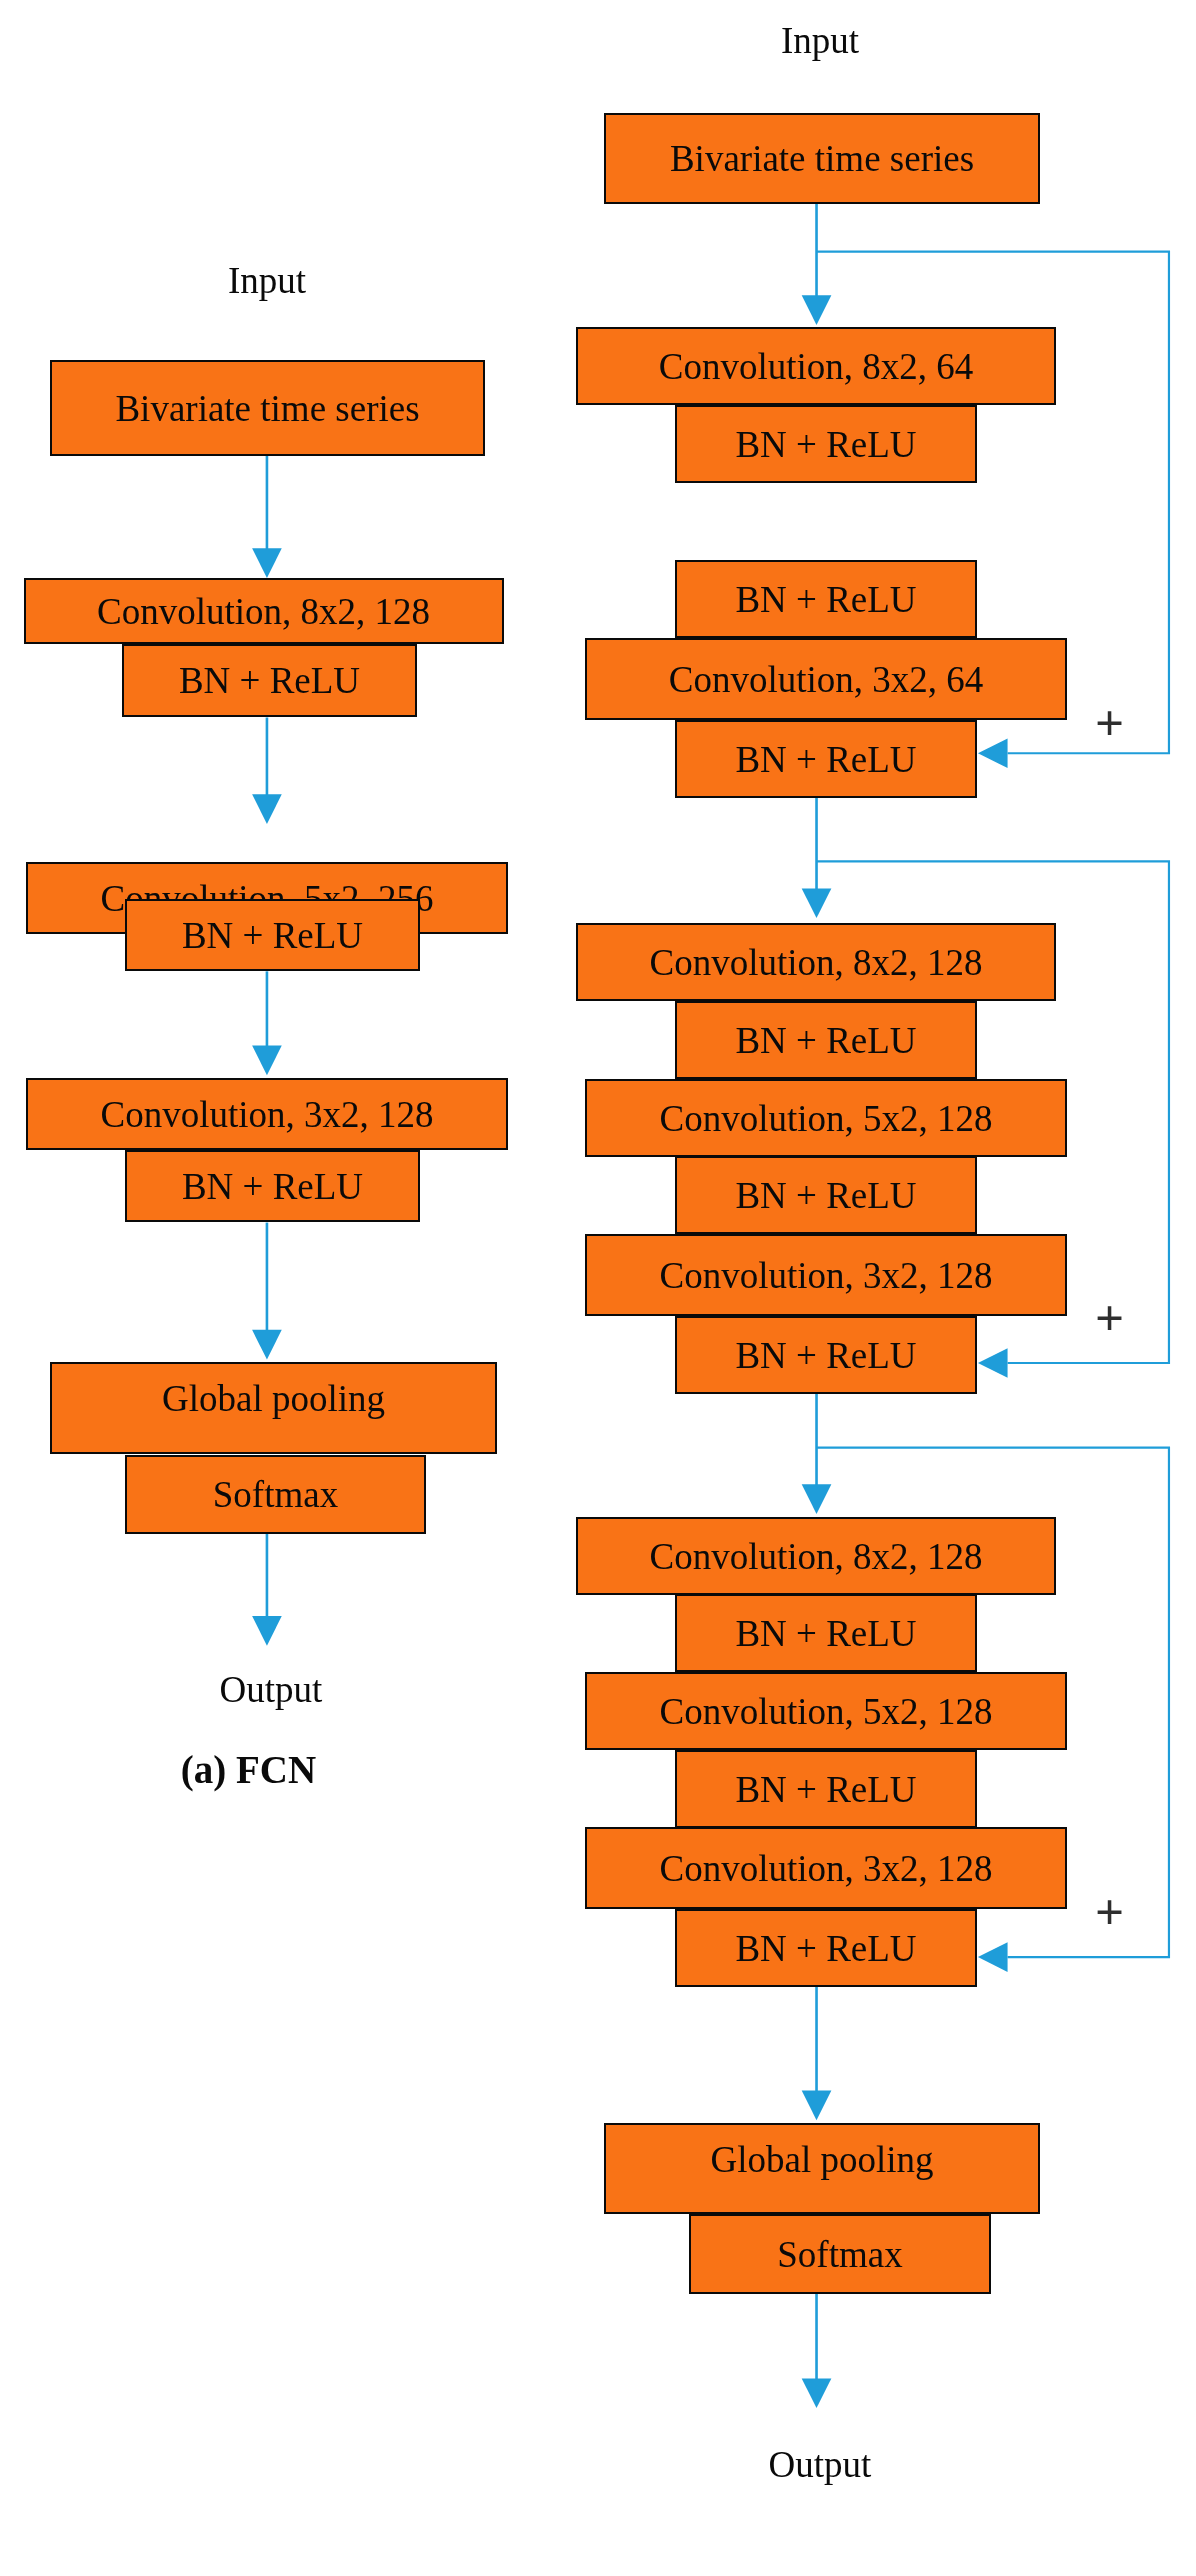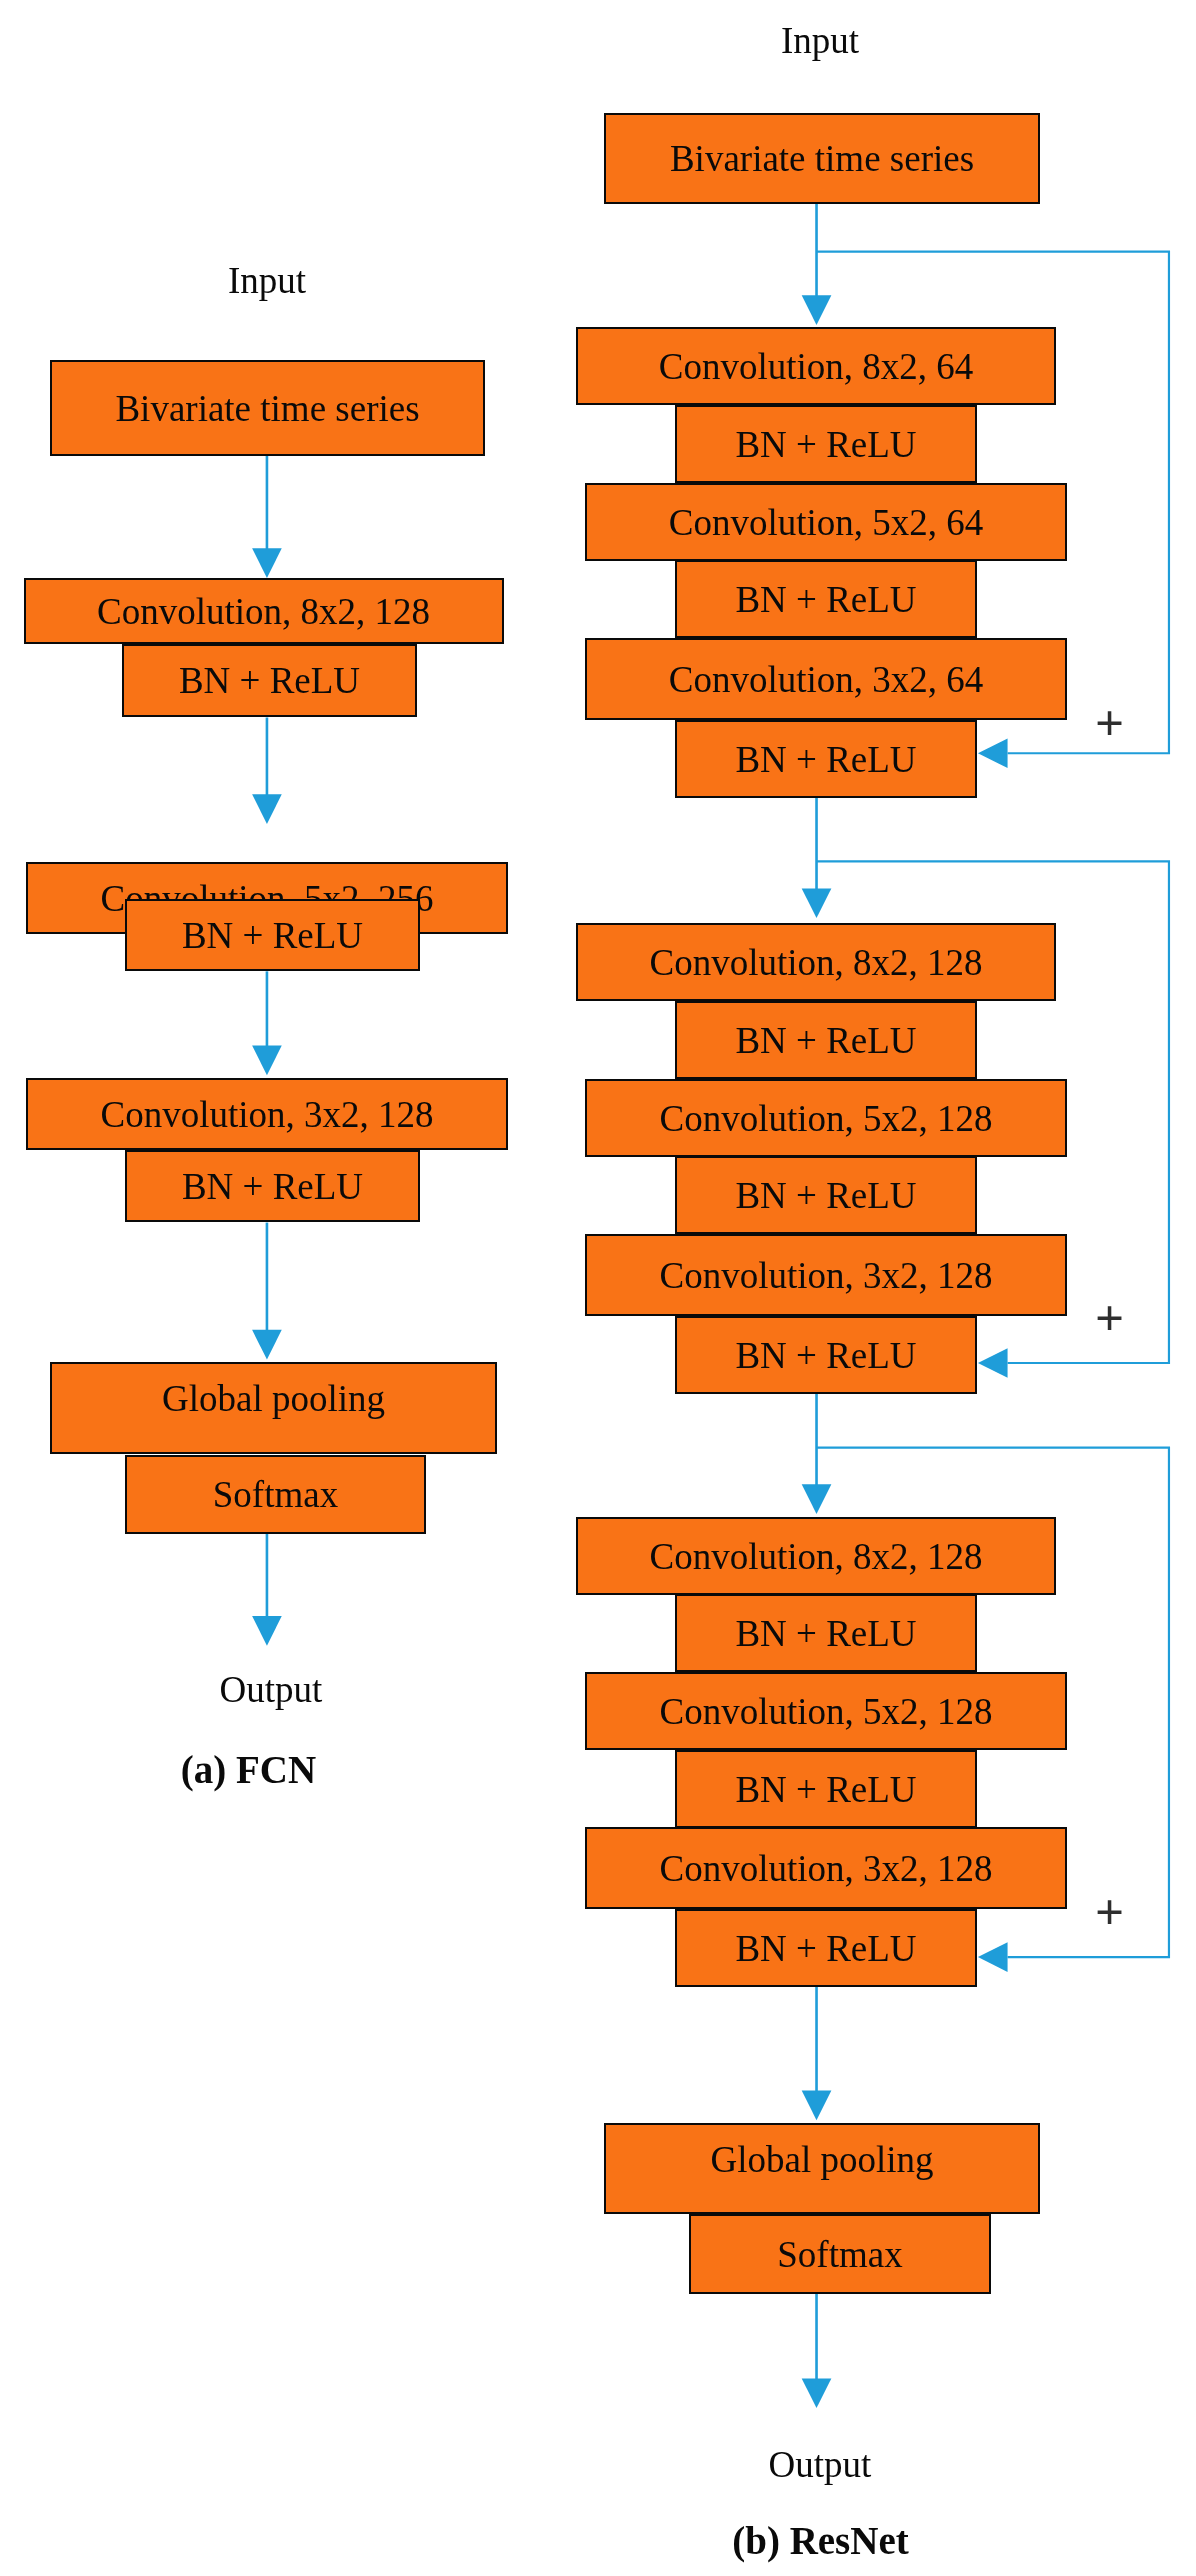--- a/index.html
+++ b/index.html
@@ -37,21 +37,20 @@
 
   <div class="lbl" style="left:140px;top:1668px;width:262px;">Output</div>
   <div class="cap" style="left:74px;top:1747px;width:349px;">(a) FCN</div>
 
   <div class="lbl" style="left:689px;top:19px;width:262px;">Input</div>
 
   <div class="box" style="left:604px;top:113px;width:436px;height:91px;">Bivariate time series</div>
 
   <div class="box" style="left:576px;top:327px;width:480px;height:78px;">Convolution, 8x2, 64</div>
   <div class="box" style="left:675px;top:405px;width:302px;height:78px;">BN + ReLU</div>
-  <div class="box" style="left:585px;top:483px;width:482px;height:78px;">Convolution, 5x2, 64</div>
   <div class="box" style="left:675px;top:560px;width:302px;height:78px;">BN + ReLU</div>
   <div class="box" style="left:585px;top:638px;width:482px;height:82px;font-family:Liberation Serif, serif;">Convolution, 3x2, 64</div>
   <div class="box" style="left:675px;top:720px;width:302px;height:78px;">BN + ReLU</div>
   <div class="plus" style="left:1066px;top:698px;width:87px;">+</div>
 
   <div class="box" style="left:576px;top:923px;width:480px;height:78px;">Convolution, 8x2, 128</div>
   <div class="box" style="left:675px;top:1001px;width:302px;height:78px;">BN + ReLU</div>
   <div class="box" style="left:585px;top:1079px;width:482px;height:78px;">Convolution, 5x2, 128</div>
   <div class="box" style="left:675px;top:1156px;width:302px;height:78px;">BN + ReLU</div>
   <div class="box" style="left:585px;top:1234px;width:482px;height:82px;">Convolution, 3x2, 128</div>
@@ -63,21 +62,20 @@
   <div class="box" style="left:585px;top:1672px;width:482px;height:78px;">Convolution, 5x2, 128</div>
   <div class="box" style="left:675px;top:1750px;width:302px;height:78px;">BN + ReLU</div>
   <div class="box" style="left:585px;top:1827px;width:482px;height:82px;">Convolution, 3x2, 128</div>
   <div class="box" style="left:675px;top:1909px;width:302px;height:78px;">BN + ReLU</div>
   <div class="plus" style="left:1066px;top:1887px;width:87px;">+</div>
 
   <div class="box tallbox" style="left:604px;top:2123px;width:436px;height:91px;">Global pooling</div>
   <div class="box" style="left:689px;top:2214px;width:302px;height:80px;">Softmax</div>
 
   <div class="lbl" style="left:689px;top:2443px;width:262px;">Output</div>
-  <div class="cap" style="left:646px;top:2518px;width:349px;">(b) ResNet</div>
 
   <svg id="arrow-layer" width="1196" height="2576" viewBox="0 0 1371 2952">
 
     <g>
       <path class="shaft" d="M306 522 V630"></path>
       <polygon class="head" points="289,628 323,628 306,662"></polygon>
       <path class="shaft" d="M306 822 V912"></path>
       <polygon class="head" points="289,910 323,910 306,944"></polygon>
       <path class="shaft" d="M306 1113 V1200"></path>
       <polygon class="head" points="289,1198 323,1198 306,1232"></polygon>

